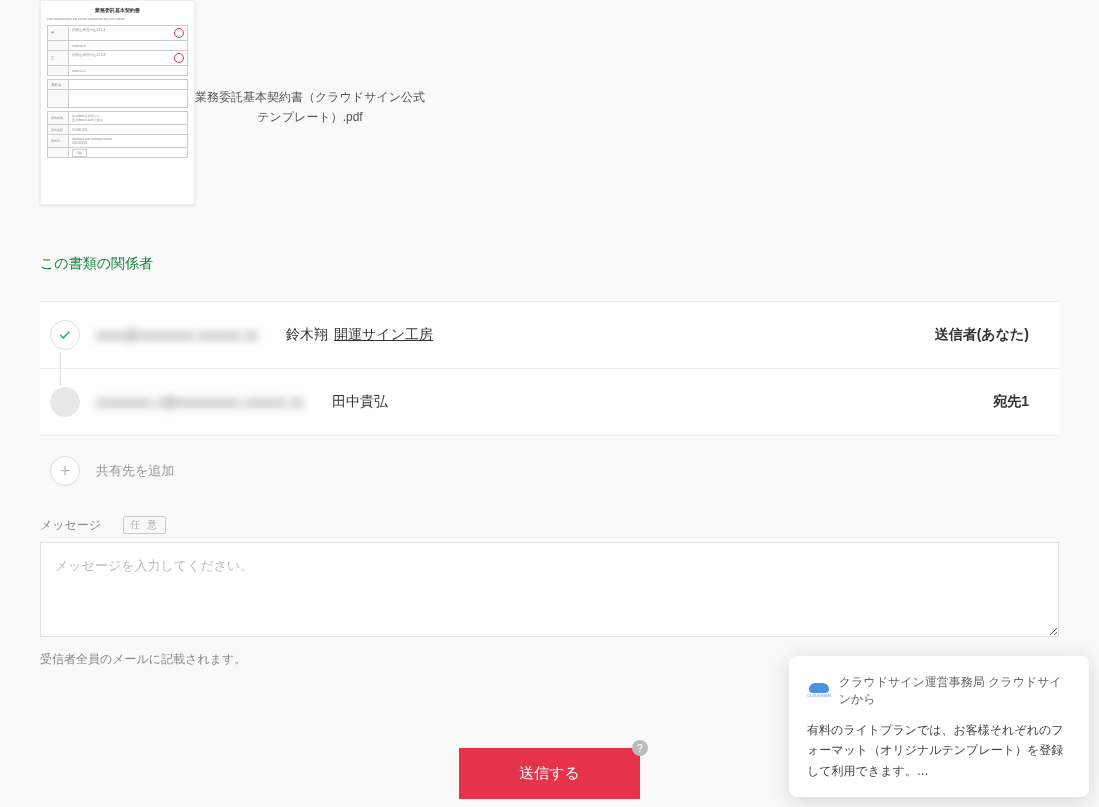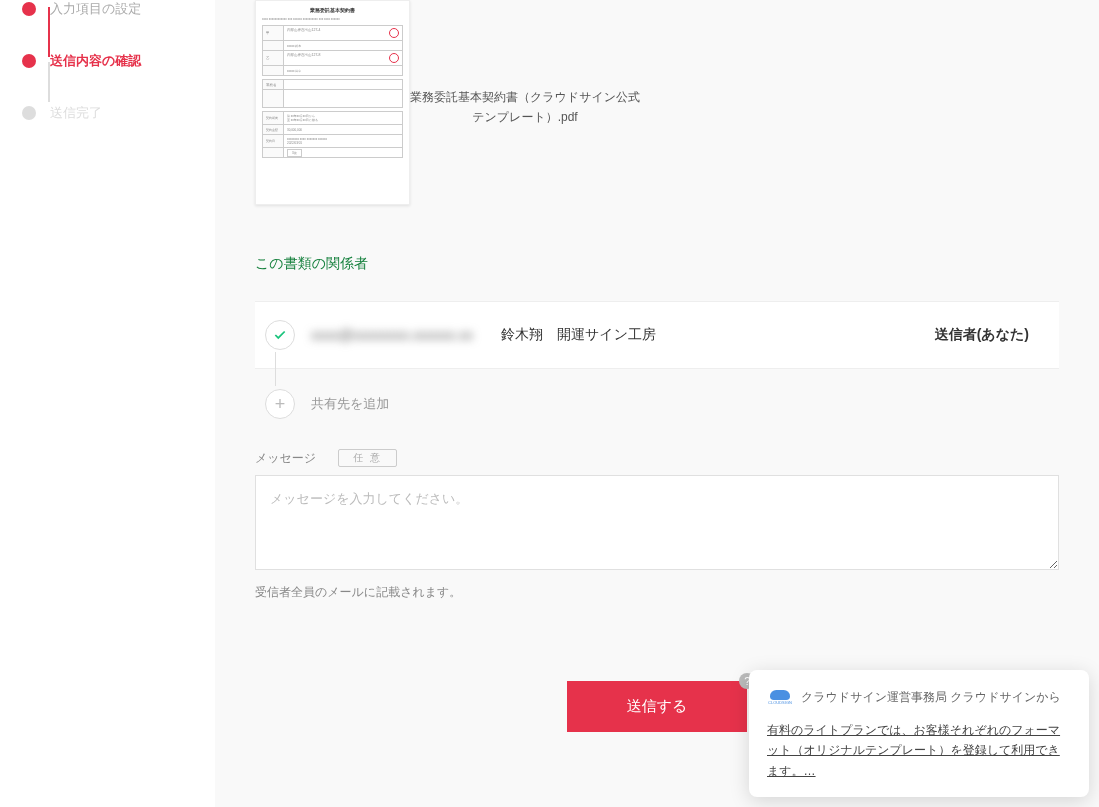--- a/index.html
+++ b/index.html
@@ -167,21 +167,22 @@
       margin-right: 8px;
     }
     .party-name {
       font-size: 14px;
       color: #333;
       margin-left: 20px;
     }
     .party-company {
       font-size: 14px;
       color: #333;
-      margin-left: 14px;
+      margin-left: 6px;
+      text-decoration: underline;
     }
     .party-role {
       margin-left: auto;
       font-size: 14px;
       color: #333;
       font-weight: 700;
       padding-right: 10px;
     }
     .add-share {
       display: flex;
@@ -209,21 +210,21 @@
       color: #888;
       display: flex;
       align-items: center;
       gap: 22px;
       margin-bottom: 8px;
     }
     .optional-tag {
       font-size: 10px;
       color: #aaa;
       border: 1px solid #ccc;
-      padding: 1px 14px;
+      padding: 1px 6px;
       border-radius: 2px;
       letter-spacing: 2px;
     }
     .message-textarea {
       width: 100%;
       height: 95px;
       border: 1px solid #e0e0e0;
       background: #fff;
       padding: 14px;
       font-size: 13px;
@@ -263,21 +264,21 @@
       color: #fff;
       font-size: 11px;
       display: flex;
       align-items: center;
       justify-content: center;
     }
     .popup {
       position: absolute;
       bottom: 10px;
       right: 10px;
-      width: 340px;
+      width: 300px;
       background: #fff;
       border-radius: 8px;
       box-shadow: 0 4px 20px rgba(0,0,0,0.15);
       padding: 18px 18px 16px 18px;
     }
     .popup-header {
       display: flex;
       align-items: center;
       gap: 8px;
       margin-bottom: 12px;
@@ -299,45 +300,26 @@
     }
     .popup-logo-text { font-size: 4px; color: #4a90e2; }
     .popup-from {
       font-size: 12px;
       color: #666;
     }
     .popup-body {
       font-size: 12px;
       color: #444;
       line-height: 1.7;
-      text-decoration: underline;
     }
   </style>
 </head>
 <body>
 
 <div class="container">
-  <aside class="sidebar">
-    <div class="step-list">
-      <div class="step-line"></div>
-      <div class="step-line gray"></div>
-      <div class="step">
-        <span class="step-dot"></span>
-        <span class="step-label">入力項目の設定</span>
-      </div>
-      <div class="step">
-        <span class="step-dot"></span>
-        <span class="step-label active">送信内容の確認</span>
-      </div>
-      <div class="step">
-        <span class="step-dot gray"></span>
-        <span class="step-label" style="color:#ddd">送信完了</span>
-      </div>
-    </div>
-  </aside>
 
   <main class="main">
     <div class="doc-preview">
       <div class="doc-thumb">
         <div class="doc-thumb-inner">
           <div class="doc-title-mini">業務委託基本契約書</div>
           <div style="font-size:3px;margin-bottom:4px;line-height:1.4;">xxxx xxxxxxxxxxxx xxx xxxxxx xxxxxxxxxx xxx xxxx xxxxxx</div>
           <table class="doc-table">
             <tbody>
                 <tr>
@@ -404,20 +386,26 @@
         <div class="party-icon check">
           <svg viewBox="0 0 24 24" fill="none" stroke="#1bc47d" stroke-width="3">
               <polyline points="4,12 9,17 20,6"></polyline>
             </svg>
         </div>
         <span class="party-email">xxxx@xxxxxxxx.xxxxxx.xx</span>
         <span class="party-name">鈴木翔</span>
         <span class="party-company">開運サイン工房</span>
         <span class="party-role">送信者(あなた)</span>
       </div>
+      <div class="party-row">
+        <div class="party-icon gray"></div>
+        <span class="party-email">xxxxxxxx.x@xxxxxxxxx.xxxxxx.xx</span>
+        <span class="party-name">田中貴弘</span>
+        <span class="party-role">宛先1</span>
+      </div>
     </div>
 
     <div class="add-share">
       <div class="add-btn">+</div>
       <span class="add-label">共有先を追加</span>
     </div>
 
     <div class="message-section">
       <div class="message-label">
         <span>メッセージ</span>

